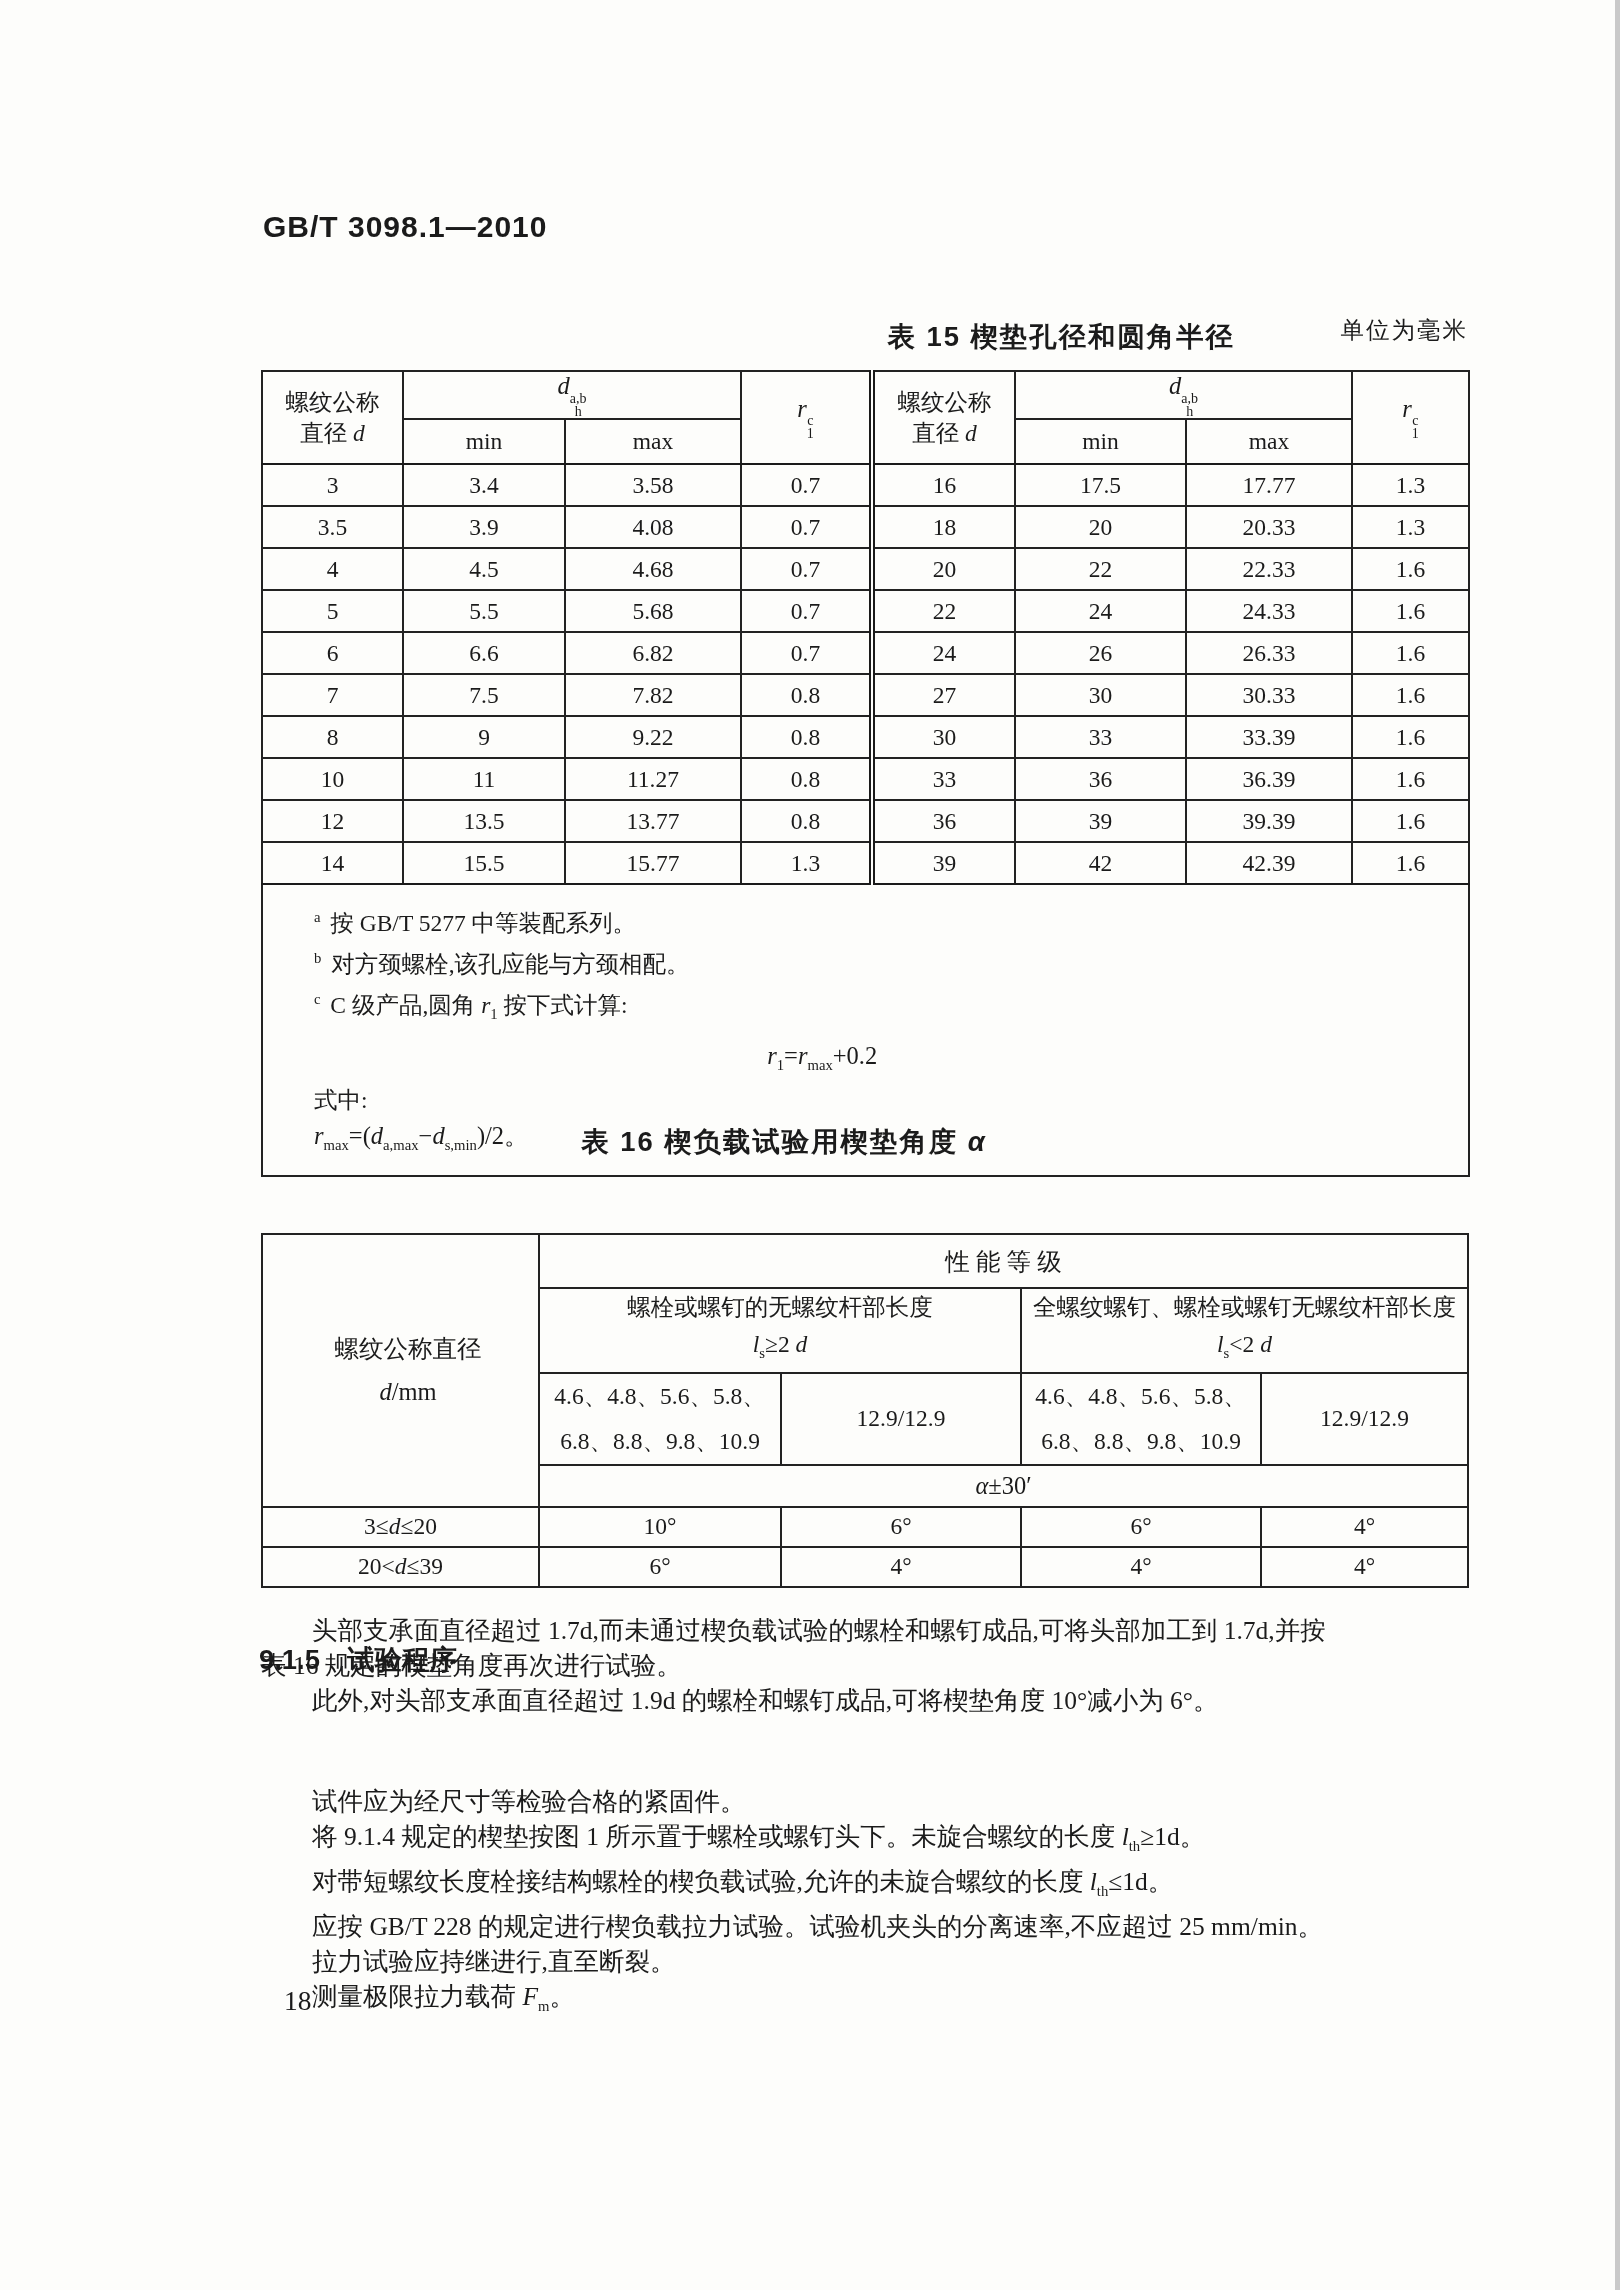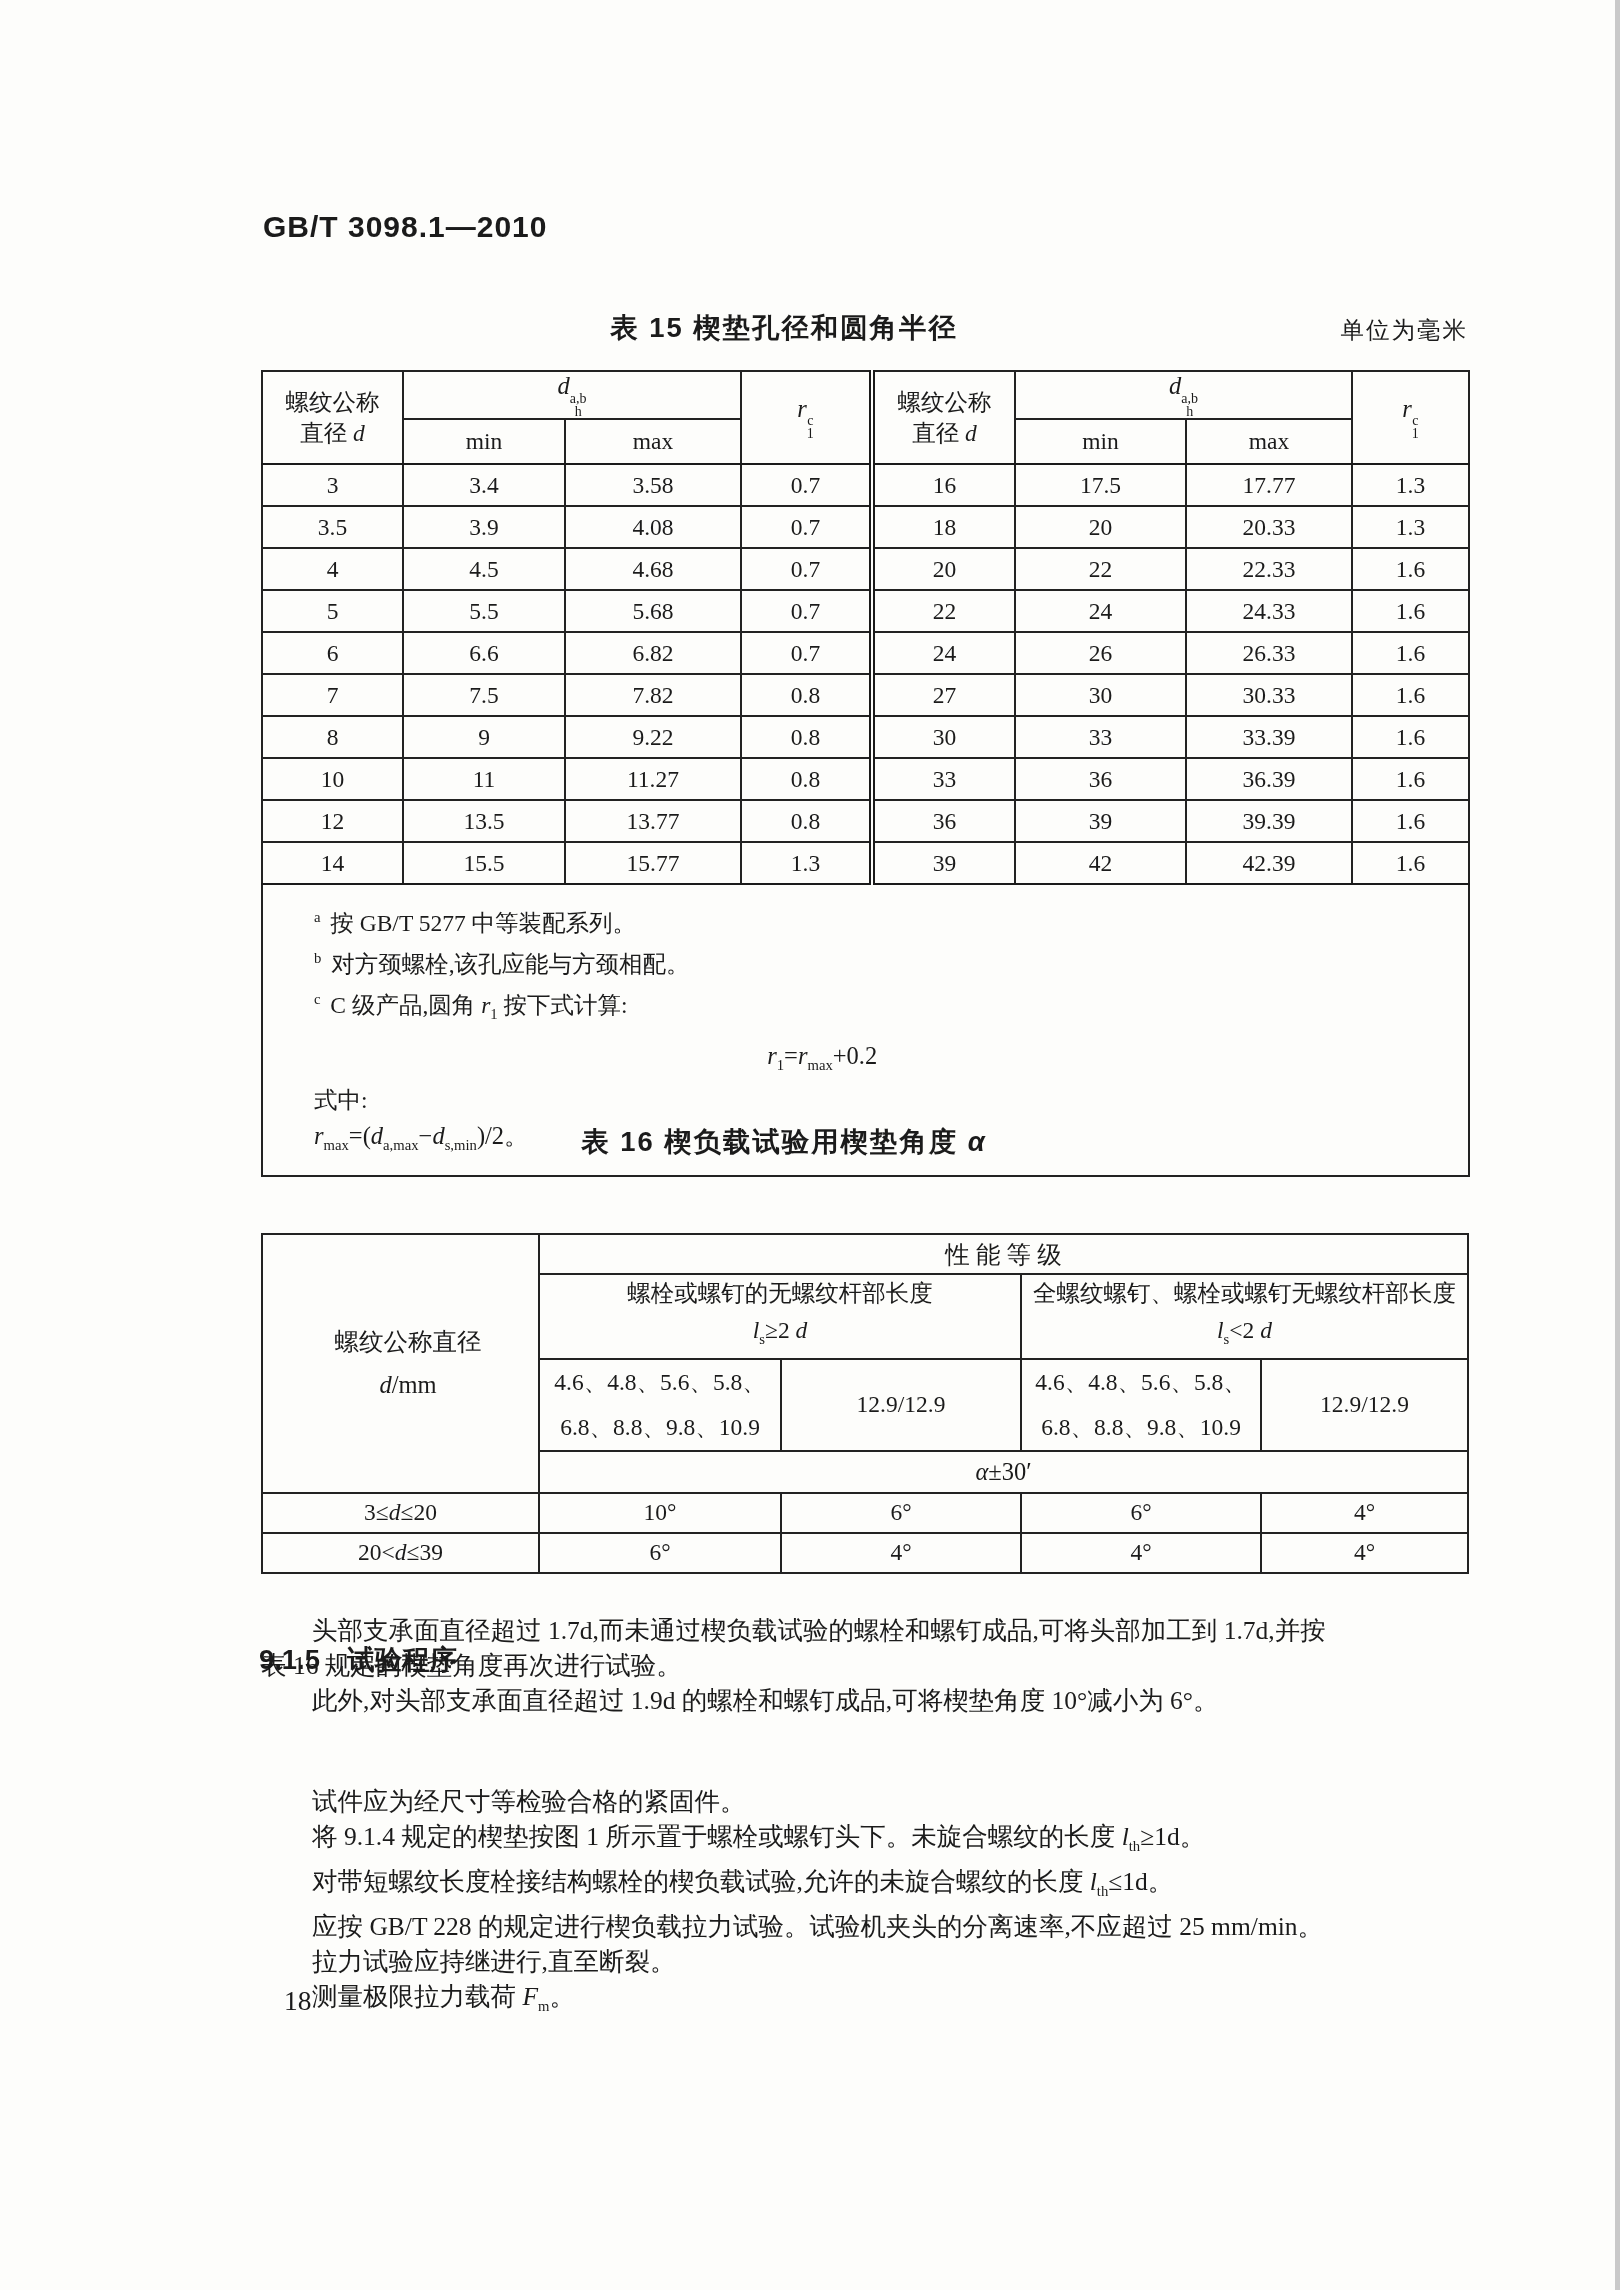--- a/index.html
+++ b/index.html
@@ -44,21 +44,21 @@
   .ss .s-sup { letter-spacing:0; }
   .fnotes { text-align:left; vertical-align:top; padding:13.7px 19.6px 13.7px 51px; height:218px; }
   .fn-line { font-size:23.5px; line-height:33px; margin-top:2px; }
   .fn-line sup { font-size:14.7px; margin-right:9.8px; }
   .fn-formula { text-align:center; padding-right:118px; font-size:24.5px; margin:11.8px 0 9.8px 0; }
   .fm i { font-style:italic; }
   .fm sub { font-size:14.7px; }
 
   
   .t16 { position:absolute; left:261px; top:1233px; width:1207px; border:2.9px solid #1a1a1a; }
-  .t16 .perf { height:40px; font-size:24.5px; }
+  .t16 .perf { height:54px; font-size:24.5px; }
   .t16 .grp { height:79px; font-size:23.5px; line-height:37px; }
   .t16 .grades { height:79px; font-size:23.5px; line-height:45px; }
   .t16 .alpha-row { height:42px; font-size:24.5px; }
   .t16 .col1 { font-size:24.5px; line-height:43px;padding-left:15px; }
   .t16 .data td { height:40px; font-size:23.5px; }
   .t16 .data td { border-top:2.9px solid #1a1a1a; }
   .ul { text-underline-offset:4.9px; }
 
   
   .paras { position:absolute; left:261px; top:1613px; width:1220px;
@@ -76,21 +76,21 @@
   sub.sm, sup.sm { font-size:14.7px; }
 </style>
 </head>
 <body>
 
 <div class="page">
   <div class="scan-edge"></div>
 
   <div class="doc-code">GB/T 3098.1—2010</div>
 
-  <div class="tbl-title" style="top:310px;">表 15  楔垫孔径和圆角半径</div>
+  <div class="tbl-title" style="top:319px;text-align:right;">表 15  楔垫孔径和圆角半径</div>
   <div class="unit-note">单位为毫米</div>
 
   <table class="t15">
     <colgroup>
       <col style="width:141px">
         <col style="width:162px">
         <col style="width:176px">
         <col style="width:131px">
       <col style="width:143px">
         <col style="width:171px">

